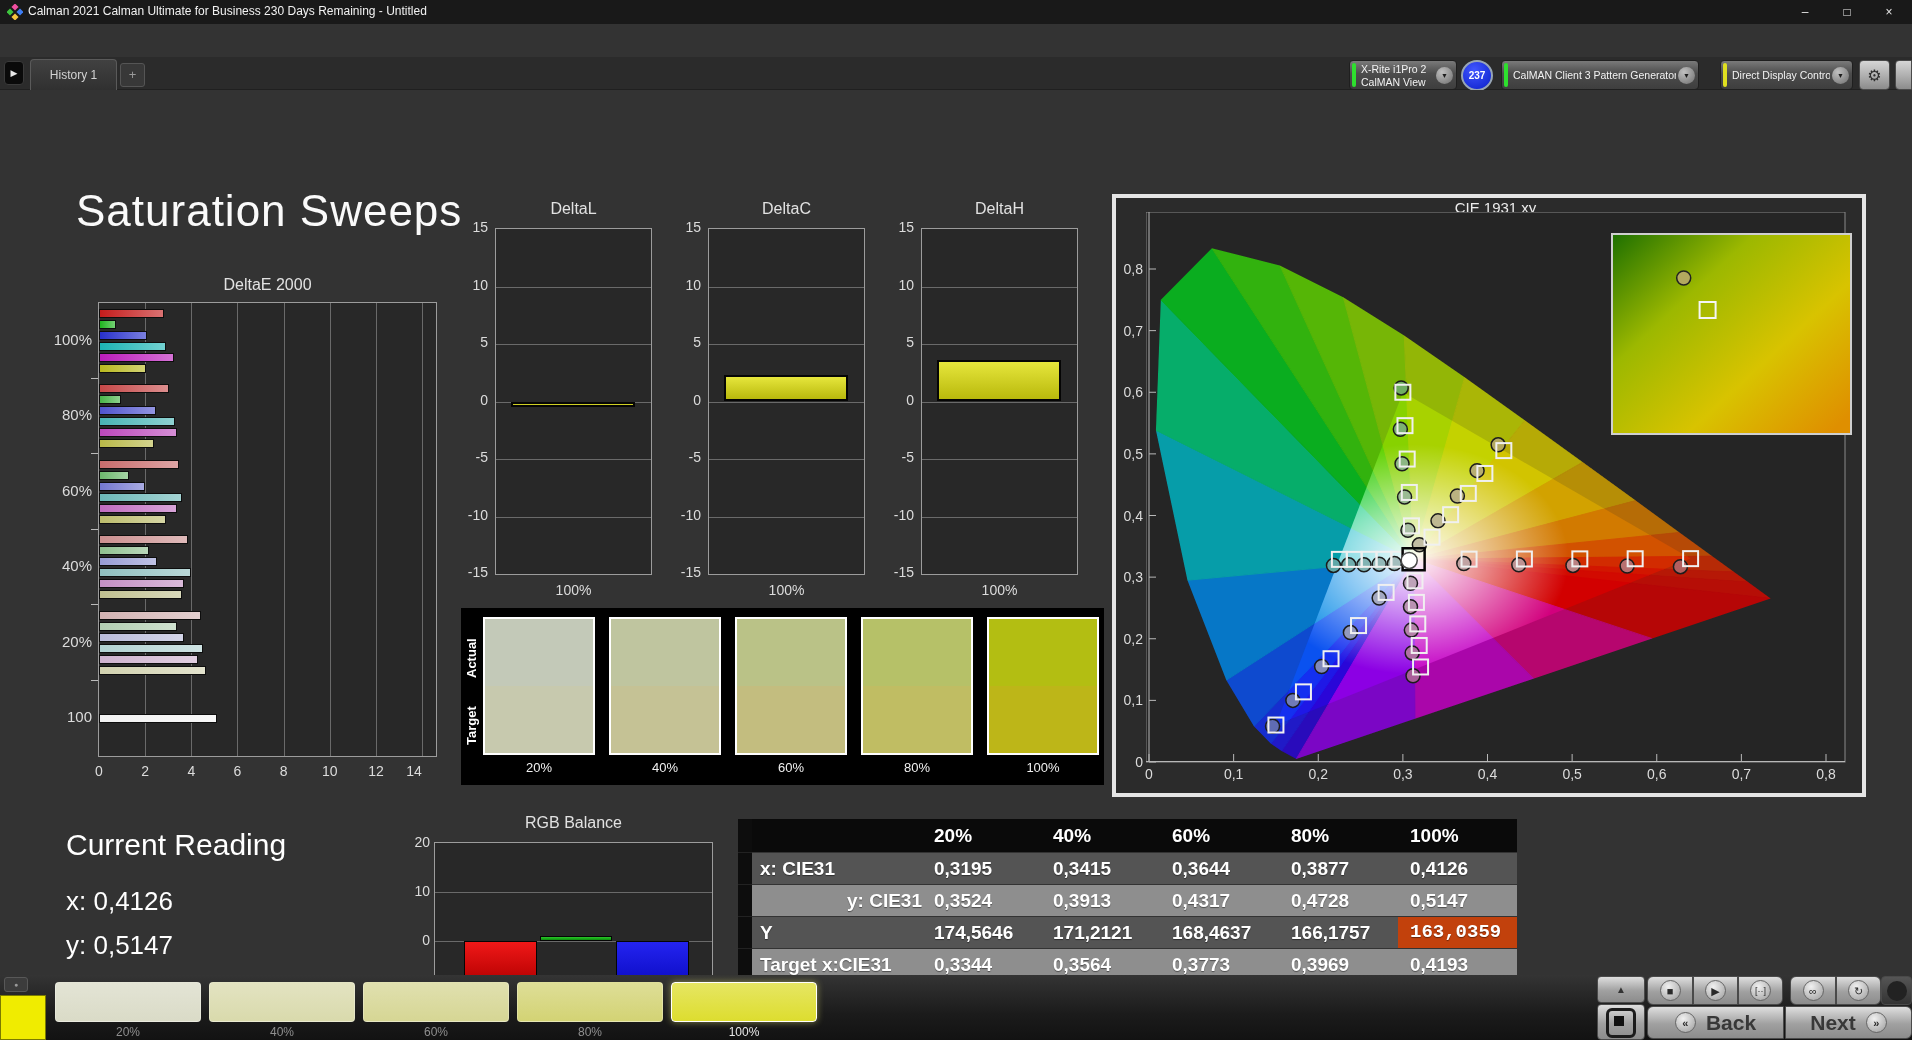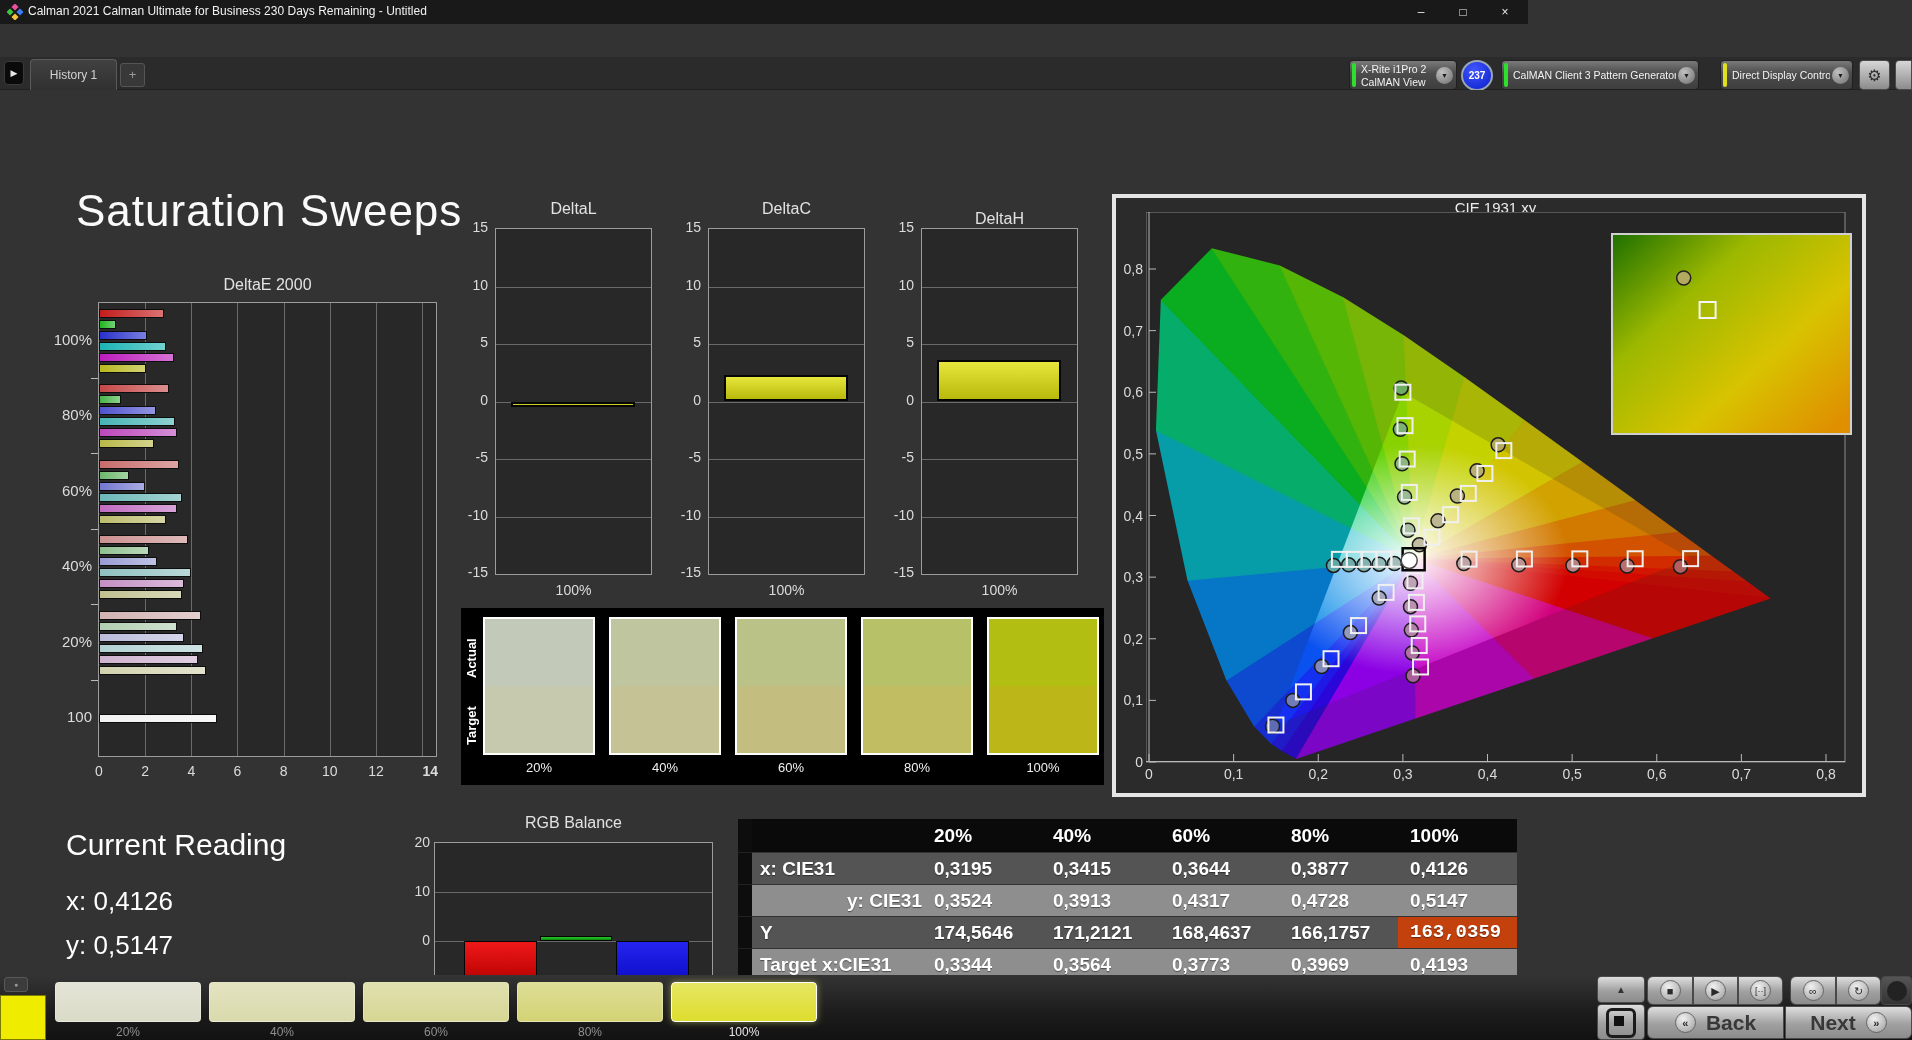--- a/index.html
+++ b/index.html
@@ -1,20 +1,20 @@
 <!DOCTYPE html>
 <html><head>
 <meta charset="utf-8">
 <style>
   html,body{margin:0;padding:0;width:1912px;height:1040px;background:#333;overflow:hidden;
     font-family:"Liberation Sans", sans-serif; -webkit-font-smoothing:antialiased;}
   #app{position:absolute;left:0;top:0;width:1912px;height:1040px;}
 
   
-  .titlebar{position:absolute;left:0;top:0;width:1528px;height:24px;background:#191919;color:#f0f0f0;}
+  .titlebar{position:absolute;left:0;top:0;width:1912px;height:24px;background:#191919;color:#f0f0f0;}
   .win-icon{position:absolute;left:7px;top:4px;width:16px;height:16px;}
   .app-title{position:absolute;left:28px;top:4px;font-size:12px;color:#f2f2f2;white-space:nowrap;}
   .win-btn{position:absolute;top:0;width:42px;height:24px;background:transparent;border:0;color:#e8e8e8;
     font-size:12px;line-height:24px;text-align:center;padding:0;}
   #btn-min{right:86px}#btn-max{right:44px}#btn-close{right:2px}
 
   
   .logobar{position:absolute;left:0;top:24px;width:1912px;height:33px;background:#060606;}
   .calman-btn{position:absolute;left:8px;top:3px;width:176px;height:27px;border-radius:6px;
     background:linear-gradient(180deg,#e04a50,#b3262c 55%,#8e1b21);border:1px solid #ef7a80;
@@ -224,21 +224,21 @@
           <div style="position: absolute; left: 0px; box-sizing: border-box; border: 1px solid rgb(13, 13, 13); height: 9px; top: 362.75px; width: 107.332px; background: linear-gradient(90deg, rgb(210, 210, 176), rgb(227, 227, 206));"></div>
           <div style="position: absolute; left: 0px; box-sizing: border-box; border: 1px solid rgb(13, 13, 13); height: 9px; top: 410.75px; width: 117.719px; background: linear-gradient(90deg, rgb(242, 242, 242), rgb(247, 247, 247));"></div>
         </div>
     <div class="tick-label" style="left: 63px; top: 489px; width: 32px; text-align: center;">0</div>
         <div class="tick-label" style="left: 109.164px; top: 489px; width: 32px; text-align: center;">2</div>
         <div class="tick-label" style="left: 155.329px; top: 489px; width: 32px; text-align: center;">4</div>
         <div class="tick-label" style="left: 201.493px; top: 489px; width: 32px; text-align: center;">6</div>
         <div class="tick-label" style="left: 247.658px; top: 489px; width: 32px; text-align: center;">8</div>
         <div class="tick-label" style="left: 293.822px; top: 489px; width: 32px; text-align: center;">10</div>
         <div class="tick-label" style="left: 339.986px; top: 489px; width: 32px; text-align: center;">12</div>
-        <div class="tick-label" style="left: 386.151px; top: 489px; width: 32px; text-align: right; font-weight: bold;">14</div>
+        <div class="tick-label" style="left: 386.151px; top: 489px; width: 32px; text-align: left;">14</div>
         <div class="tick-label" style="left: 0px; width: 72px; text-align: right; top: 56.75px; font-size: 15px;">100%</div>
         <div class="tick-label" style="left: 0px; width: 72px; text-align: right; top: 132.25px; font-size: 15px;">80%</div>
         <div style="position: absolute; left: 71px; width: 7px; height: 1px; background: rgb(187, 187, 187); top: 103.5px;"></div>
         <div class="tick-label" style="left: 0px; width: 72px; text-align: right; top: 207.75px; font-size: 15px;">60%</div>
         <div style="position: absolute; left: 71px; width: 7px; height: 1px; background: rgb(187, 187, 187); top: 179px;"></div>
         <div class="tick-label" style="left: 0px; width: 72px; text-align: right; top: 283.25px; font-size: 15px;">40%</div>
         <div style="position: absolute; left: 71px; width: 7px; height: 1px; background: rgb(187, 187, 187); top: 254.5px;"></div>
         <div class="tick-label" style="left: 0px; width: 72px; text-align: right; top: 358.75px; font-size: 15px;">20%</div>
         <div style="position: absolute; left: 71px; width: 7px; height: 1px; background: rgb(187, 187, 187); top: 330px;"></div>
         <div class="tick-label" style="left: 0px; width: 72px; text-align: right; top: 434.25px; font-size: 15px;">100</div>
@@ -277,21 +277,21 @@
       <div class="xlabel" style="left:55px;top:384px;width:157px;">100%</div>
     <div class="tick-label" style="left: 0px; width: 48px; text-align: right; top: 21px;">15</div>
         <div class="tick-label" style="left: 0px; width: 48px; text-align: right; top: 78.5px;">10</div>
         <div class="tick-label" style="left: 0px; width: 48px; text-align: right; top: 136px;">5</div>
         <div class="tick-label" style="left: 0px; width: 48px; text-align: right; top: 193.5px;">0</div>
         <div class="tick-label" style="left: 0px; width: 48px; text-align: right; top: 251px;">-5</div>
         <div class="tick-label" style="left: 0px; width: 48px; text-align: right; top: 308.5px;">-10</div>
         <div class="tick-label" style="left: 0px; width: 48px; text-align: right; top: 366px;">-15</div>
       </div>
     <div class="chart" id="deltaH">
-      <div class="chart-title" style="left:55px;top:12px;width:157px;">DeltaH</div>
+      <div class="chart-title" style="left:55px;top:2px;width:157px;">DeltaH</div>
       <div class="plot mini-plot" style="left:55px;top:30px;width:157px;height:347px;">
           <div class="gridh" style="top: 57.5px;"></div>
           <div class="gridh" style="top: 115px;"></div>
           <div class="gridh" style="top: 172.5px;"></div>
           <div class="gridh" style="top: 230px;"></div>
           <div class="gridh" style="top: 287.5px;"></div>
           <div style="position: absolute; left: 15px; width: 124px; box-sizing: border-box; border: 2px solid rgb(5, 5, 5); top: 131.1px; height: 41.4px; background: linear-gradient(rgb(230, 230, 60), rgb(185, 185, 12));"></div>
         </div>
       <div class="xlabel" style="left:55px;top:384px;width:157px;">100%</div>
     <div class="tick-label" style="left: 0px; width: 48px; text-align: right; top: 21px;">15</div>

